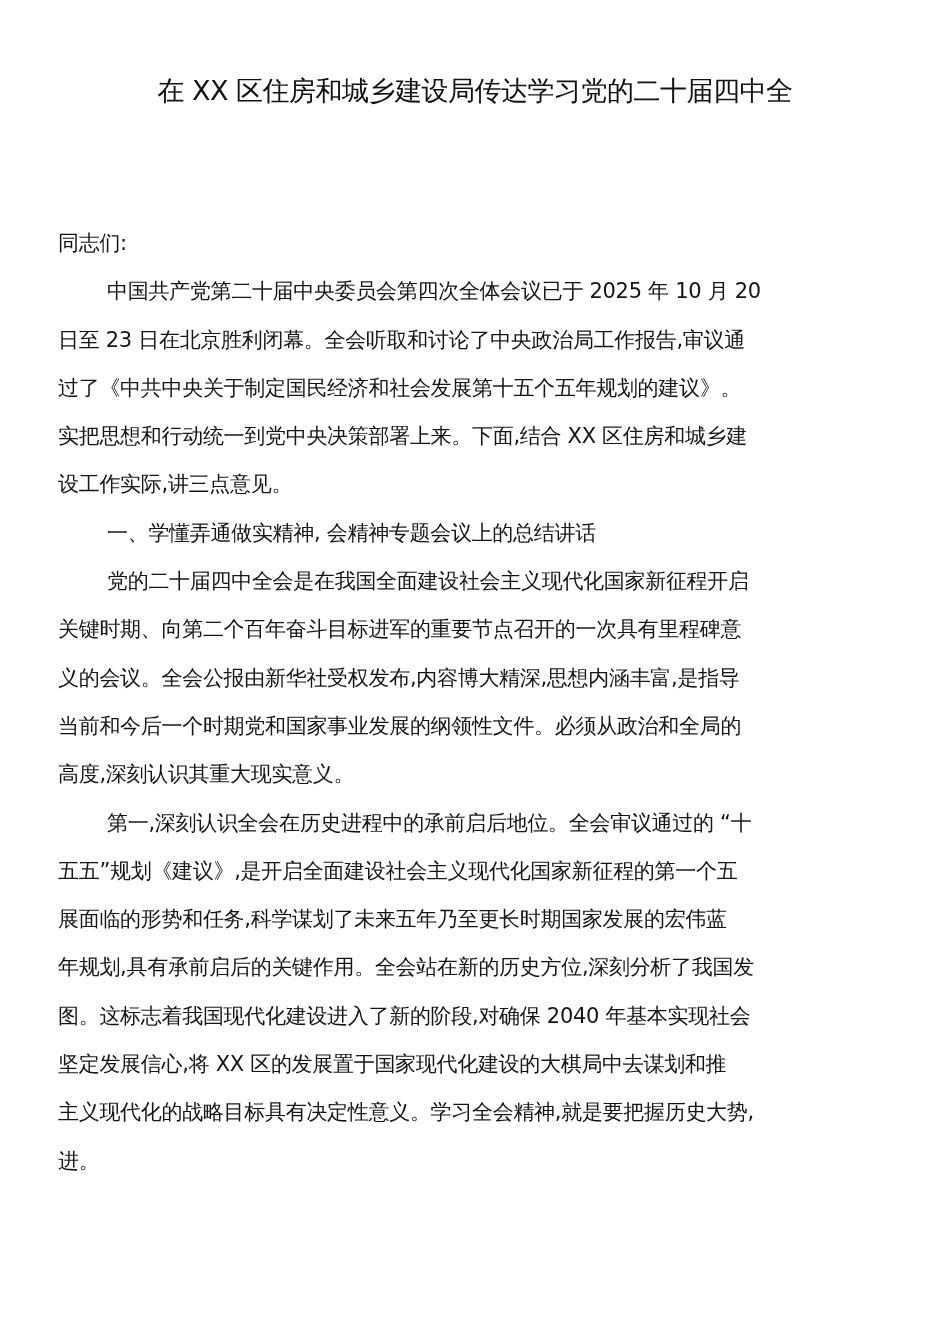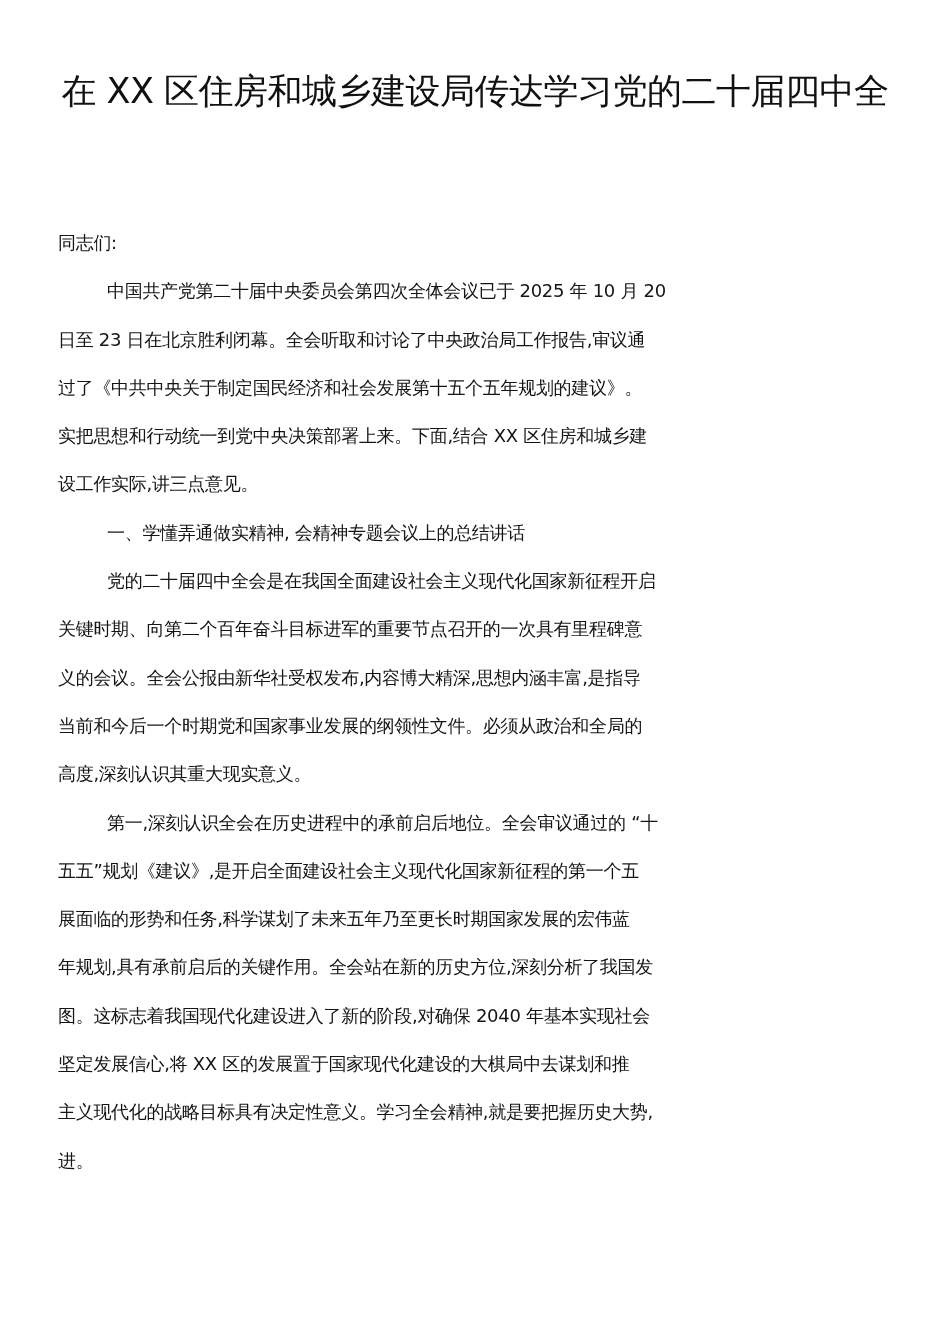--- a/index.html
+++ b/index.html
@@ -23,35 +23,35 @@
       height: 1344px;
     }
     .title-block {
       position: absolute;
       left: 40px;
       top: 68px;
       width: 870px;
       text-align: center;
     }
     .title-line {
-      font-size: 35px;
+      font-size: 27px;
       line-height: 46px;
       height: 46px;
       white-space: nowrap;
       letter-spacing: -0.5px;
       color: #111;
     }
     .body-block {
       position: absolute;
       left: 58px;
       top: 219px;
       width: 840px;
     }
     .line {
-      font-size: 18px;
+      font-size: 21px;
       line-height: 48.3px;
       height: 48.3px;
       white-space: nowrap;
       letter-spacing: -0.3px;
       color: #141414;
     }
     .indent {
       padding-left: 49px;
     }
   </style>

